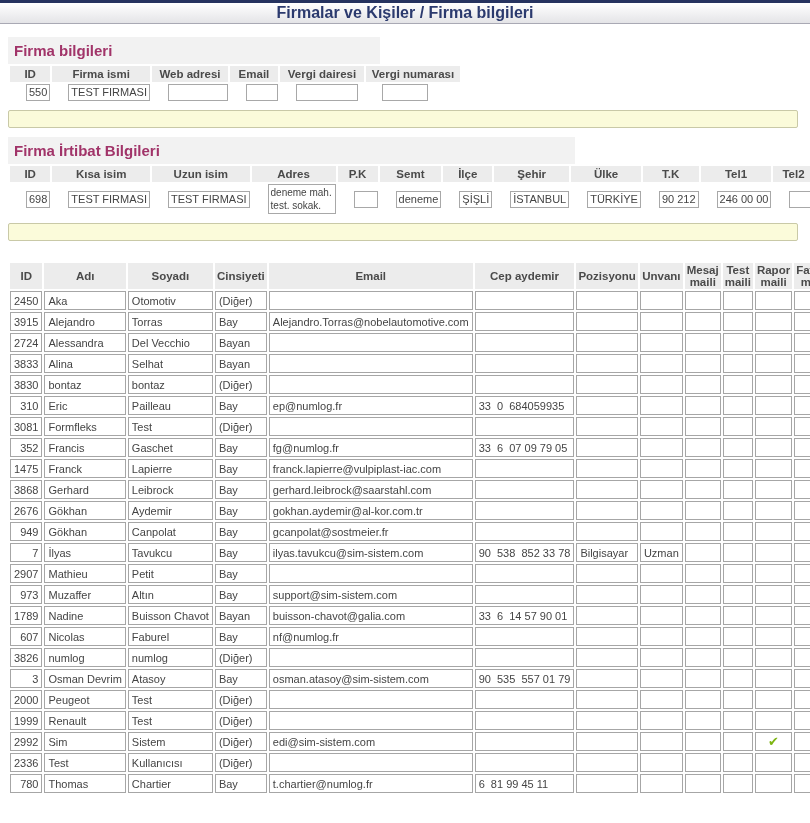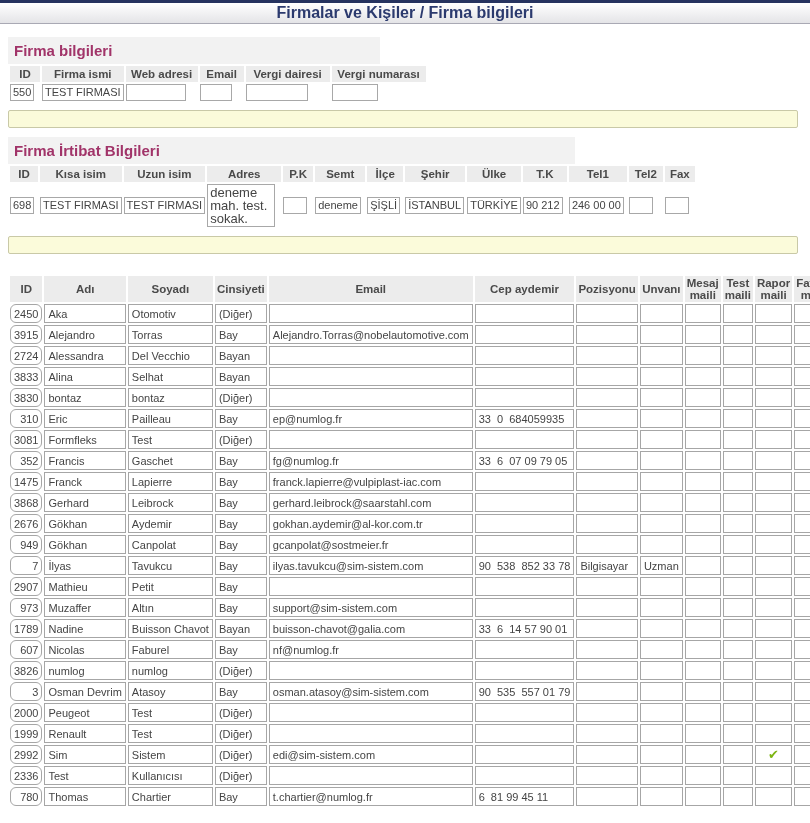--- a/index.html
+++ b/index.html
@@ -27,31 +27,31 @@
 
   table{border-collapse:separate;border-spacing:2px;font-size:11px;color:#444;}
   th{background:#ececec;font-weight:bold;color:#4a4a4a;font-size:11.5px;
      padding:2px 3px;text-align:center;vertical-align:middle;}
   td{vertical-align:middle;padding:0;}
 
   
   .ibox{
     display:inline-block;border:1px solid #a8a8a8;background:#fff;
     min-height:15px;line-height:15px;padding:0 2px;white-space:nowrap;
-    vertical-align:middle;box-sizing:content-box;
+    vertical-align:middle;box-sizing:content-box;margin-left:16px;
   }
   .bw18{width:18px;} .bw26{width:26px;} .bw40{width:40px;} .bw54{width:54px;} .bw56{width:56px;}
-  .b-adres{width:62px;white-space:normal;line-height:13px;font-size:13px;padding:1px 2px;}
+  .b-adres{width:62px;white-space:normal;line-height:13px;font-size:10px;padding:1px 2px;}
 
   
   #t3{border-spacing:2px;table-layout:fixed;}
   #t3 td{border:1px solid #a6a6a6;background:#fff;padding:1px 3px;height:15px;
          overflow:hidden;white-space:nowrap;}
   #t3 th{padding:1px 2px;}
-  #t3 .t3-idc{text-align:right;border-radius:6px;}
+  #t3 .t3-idc{text-align:right;}
   #t3 .t3-cep{white-space:pre;}
   #t3 .chk{text-align:center;}
   .check{color:#7db512;font-weight:bold;font-size:13px;line-height:13px;}
 
   .notice{
     margin:7px 0 9px 0;height:18px;width:790px;box-sizing:border-box;
     background:#fbfbda;border:1px solid #c9c9a7;border-radius:2px;
   }
   .gap{height:11px;}
 </style>

